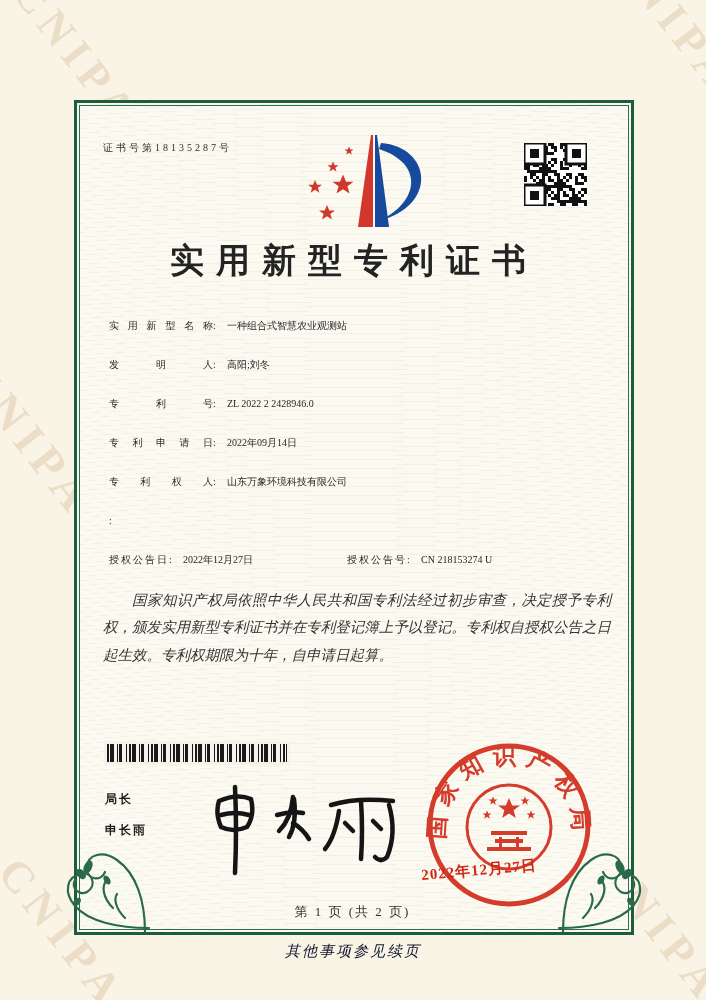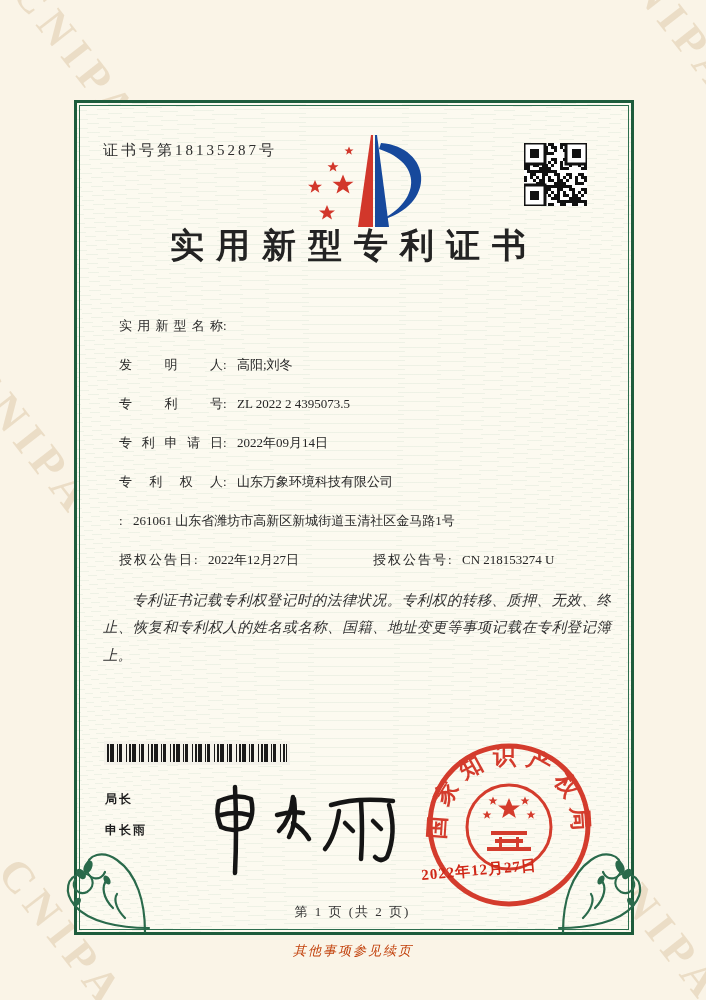--- a/index.html
+++ b/index.html
@@ -29,41 +29,41 @@
         rgba(115,165,135,0.10) 0 1px, rgba(0,0,0,0) 1px 8px),
       #fcfaf0;
     box-sizing:border-box;
   }
   .frame-inner{
     position:absolute;inset:2px;border:1px solid #2d6e4e;pointer-events:none;
   }
   
   .cert-no{
     position:absolute;left:26px;top:38px;
-    font-size:15px;letter-spacing:3px;color:#2e2e2e;
+    font-size:10px;letter-spacing:3px;color:#2e2e2e;
   }
   .logo{position:absolute;left:212px;top:28px;}
   .qr{position:absolute;right:44px;top:40px;width:63px;height:63px;background:#fff;}
   .qr svg{display:block;}
   .title{
-    position:absolute;left:0;right:0;top:120px;
+    position:absolute;left:0;right:0;top:135px;
     text-align:center;font-size:34px;font-weight:bold;
     letter-spacing:12px;color:#232323;
   }
   
-  .fields{position:absolute;left:42px;top:212px;width:510px;font-size:13px;}
+  .fields{position:absolute;left:32px;top:212px;width:510px;font-size:10px;}
   .frow{display:flex;margin-bottom:17px;line-height:22px;}
   .flabel{
     display:inline-block;width:104px;flex:0 0 104px;
     text-align:justify;text-align-last:justify;color:#2b2b2b;
   }
   .fcolon{flex:0 0 14px;color:#2b2b2b;}
   .fvalue{color:#262626;}
   .grant-row{display:flex;}
-  .grant-no-group{display:flex;margin-left:74px;}
+  .grant-no-group{display:flex;margin-left:94px;}
   .glabel{letter-spacing:2px;}
   
   .body-text{
     position:absolute;left:26px;top:484px;width:508px;
     font-size:14.5px;line-height:1.88;color:#323232;
     text-align:justify;font-style:italic;
   }
   .body-text p{margin:0;text-indent:2em;}
   
   .barcode{
@@ -92,21 +92,21 @@
     color:#d02818;font-weight:bold;font-size:15px;letter-spacing:1px;
     transform:rotate(-5deg);white-space:nowrap;
   }
   
   .page-info{
     position:absolute;left:0;right:3px;top:800px;text-align:center;
     font-size:13px;letter-spacing:2px;color:#333;
   }
   .footer-note{
     position:absolute;left:0;right:0;top:942px;text-align:center;
-    font-size:13px;letter-spacing:2px;color:#c2410c;font-style:italic;
+    font-size:15px;letter-spacing:2px;color:#0f172a;font-style:italic;
   }
   .ornament{position:absolute;bottom:-6px;pointer-events:none;}
   .ornament.left{left:-22px;}
   .ornament.right{right:-22px;transform:scaleX(-1);}
 </style>
 </head>
 <body>
 
 <div class="wm" style="left:-12px;top:28px;font-size:44px;">CNIPA</div>
 <div class="wm" style="left:584px;top:-8px;font-size:44px;">CNIPA</div>
@@ -299,61 +299,62 @@
         <rect x="6" y="48" width="9" height="9" fill="#111"></rect>
       </svg>
     </div>
 
   <div class="title">实用新型专利证书</div>
 
   <div class="fields">
     <div class="frow">
       <span class="flabel">实用新型名称</span>
       <span class="fcolon">:</span>
+      <span class="fvalue">一种组合式智慧农业观测站</span>
     </div>
     <div class="frow">
       <span class="flabel">发明人</span>
       <span class="fcolon">:</span>
       <span class="fvalue">高阳;刘冬</span>
     </div>
     <div class="frow">
       <span class="flabel">专利号</span>
       <span class="fcolon">:</span>
-      <span class="fvalue">ZL 2022 2 4395073.5</span>
+      <span class="fvalue">ZL 2022 2 2428946.0</span>
     </div>
     <div class="frow">
       <span class="flabel">专利申请日</span>
       <span class="fcolon">:</span>
       <span class="fvalue">2022年09月14日</span>
     </div>
     <div class="frow">
       <span class="flabel">专利权人</span>
       <span class="fcolon">:</span>
       <span class="fvalue">山东万象环境科技有限公司</span>
     </div>
     <div class="frow">
       <span class="fcolon">:</span>
       <span class="fvalue">
-        <span>261061 山东省潍坊市高新区新城街道玉清社区金马路1号</span><br>
+        <br>
       </span>
     </div>
     <div class="frow grant-row">
       <span class="glabel">授权公告日</span>
       <span class="fcolon">:</span>
       <span class="fvalue">2022年12月27日</span>
       <span class="grant-no-group">
         <span class="glabel">授权公告号</span>
         <span class="fcolon">:</span>
         <span class="fvalue">CN 218153274 U</span>
       </span>
     </div>
   </div>
 
   <div class="body-text">
-    <p>专利证书记载专利权登记时的法律状况。专利权的转移、质押、无效、终止、恢复和专利权人的姓名或名称、国籍、地址变更等事项记载在专利登记簿上。</p>
+    <p>国家知识产权局依照中华人民共和国专利法经过初步审查，决定授予专利权，颁发实用新型专利证书并在专利登记簿上予以登记。专利权自授权公告之日起生效。专利权期限为十年，自申请日起算。</p>
   </div>
 
   <div class="barcode"></div>
 
   <div class="signer">
     <div>局长</div>
     <div>申长雨</div>
   </div>
 
   <div class="signature">

